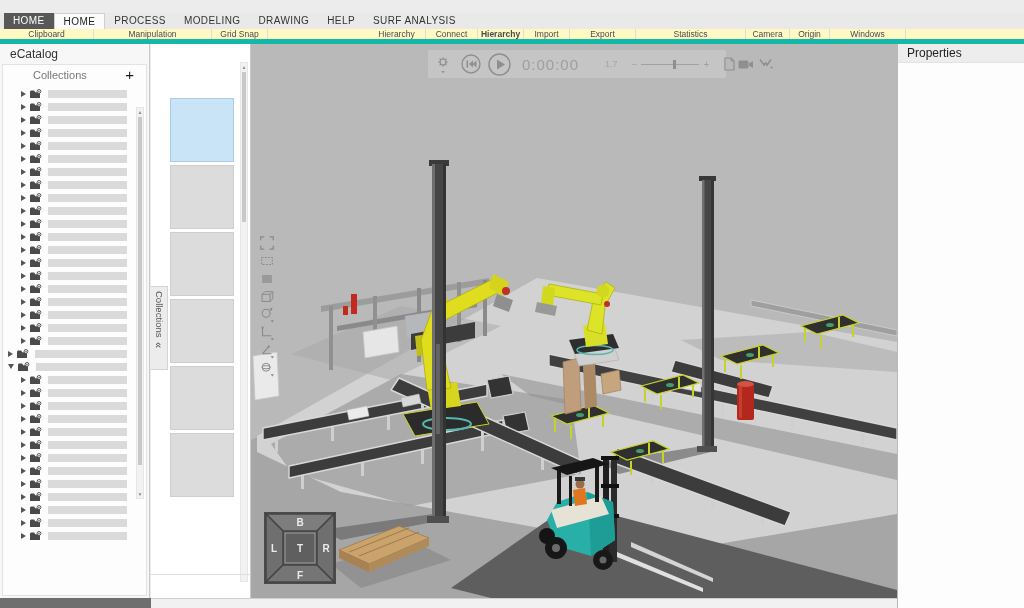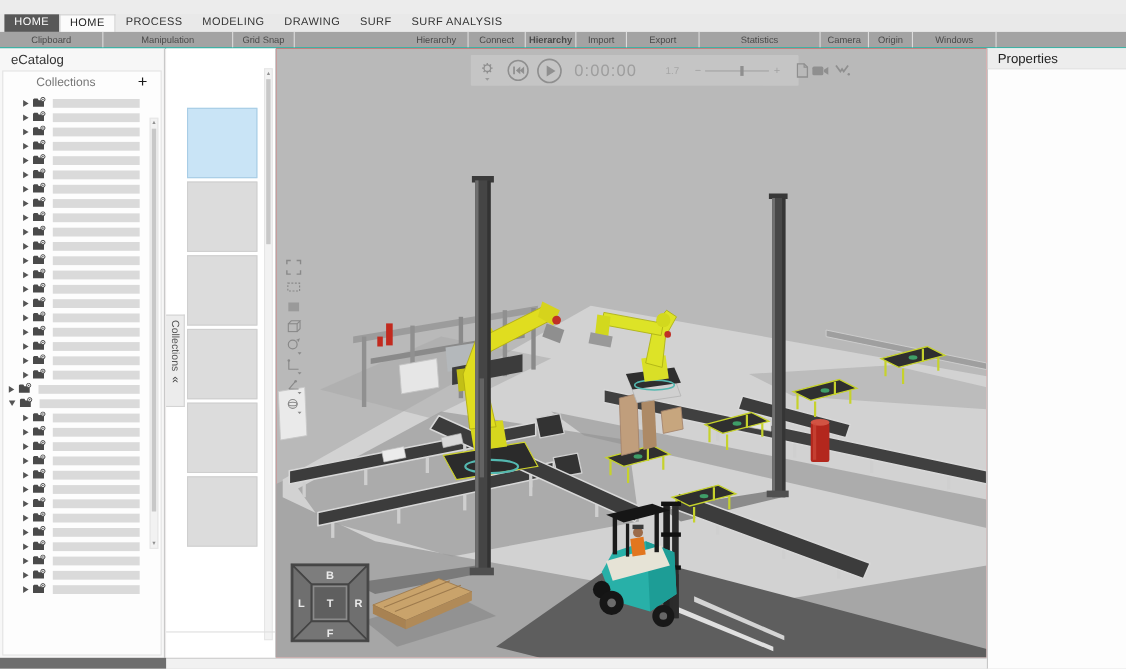--- a/index.html
+++ b/index.html
@@ -8,21 +8,21 @@
   .window { position:relative; width:1024px; height:608px; background:#eceaea; outline:1px solid #a8a8a8; }
 
   
   .chrome-top { position:absolute; left:0; top:0; right:0; height:13px; background:#ececec; border-bottom:0; }
   .tabs-row { position:absolute; left:0; top:13px; right:0; height:16px; background:#e9e9e9; display:flex; align-items:stretch; }
   .tab { font-size:10px; line-height:15px; padding:0 9px; color:#333; letter-spacing:.4px; cursor:default; }
   .tab.file { background:#585858; color:#fff; margin-left:4px; }
   .tab.selected { background:#fbfbfb; border:1px solid #cfcfcf; border-bottom:none; color:#222; }
 
   
-  .ribbon-row { position:absolute; left:0; top:29px; right:0; height:15px; background:#a3a3a3; border-bottom:1px solid #14b8a6; display:flex; }
+  .ribbon-row { position:absolute; left:0; top:29px; right:0; height:15px; background:#fef9c3; border-bottom:5px solid #14b8a6; display:flex; }
   .rgroup { height:100%; border-right:1px solid #dcdcdc; font-size:8.5px; color:#4a4a4a; display:flex; align-items:center; justify-content:center; overflow:visible; white-space:nowrap; }
 
   
   .catalog { position:absolute; left:0; top:44px; width:150px; bottom:10px; background:#f7f7f7; border-right:1px solid #c9c9c9; }
   .catalog-title { font-size:12px; color:#333; padding:3px 0 0 10px; }
   .catalog-box { position:absolute; left:2px; top:20px; right:2px; bottom:2px; background:#fdfdfd; border:1px solid #e2e2e2; }
   .collections-row { position:relative; height:20px; }
   .collections-label { position:absolute; left:30px; top:4px; font-size:11px; color:#777; }
   .plus-btn { position:absolute; right:12px; top:1px; font-size:15px; color:#1a1a1a; cursor:pointer; }
   .tree { position:absolute; left:0; top:22px; right:9px; bottom:0; overflow:hidden; }
@@ -80,21 +80,21 @@
 <div class="window">
 
   <div class="chrome-top"></div>
 
   <div class="tabs-row" id="tabs">
       <div class="tab file">HOME</div>
       <div class="tab selected">HOME</div>
       <div class="tab">PROCESS</div>
       <div class="tab">MODELING</div>
       <div class="tab">DRAWING</div>
-      <div class="tab">SURF</div>
+      <div class="tab">HELP</div>
       <div class="tab">SURF ANALYSIS</div>
     </div>
 
   <div class="ribbon-row" id="ribbon">
       <div class="rgroup" style="width: 94px;">Clipboard</div>
       <div class="rgroup" style="width: 118px;">Manipulation</div>
       <div class="rgroup" style="width: 56px;">Grid Snap</div>
       <div class="rgroup" style="width: 100px; margin-top: 32px;">Tools</div>
       <div class="rgroup" style="width: 58px;">Hierarchy</div>
       <div class="rgroup" style="width: 52px;">Connect</div>

